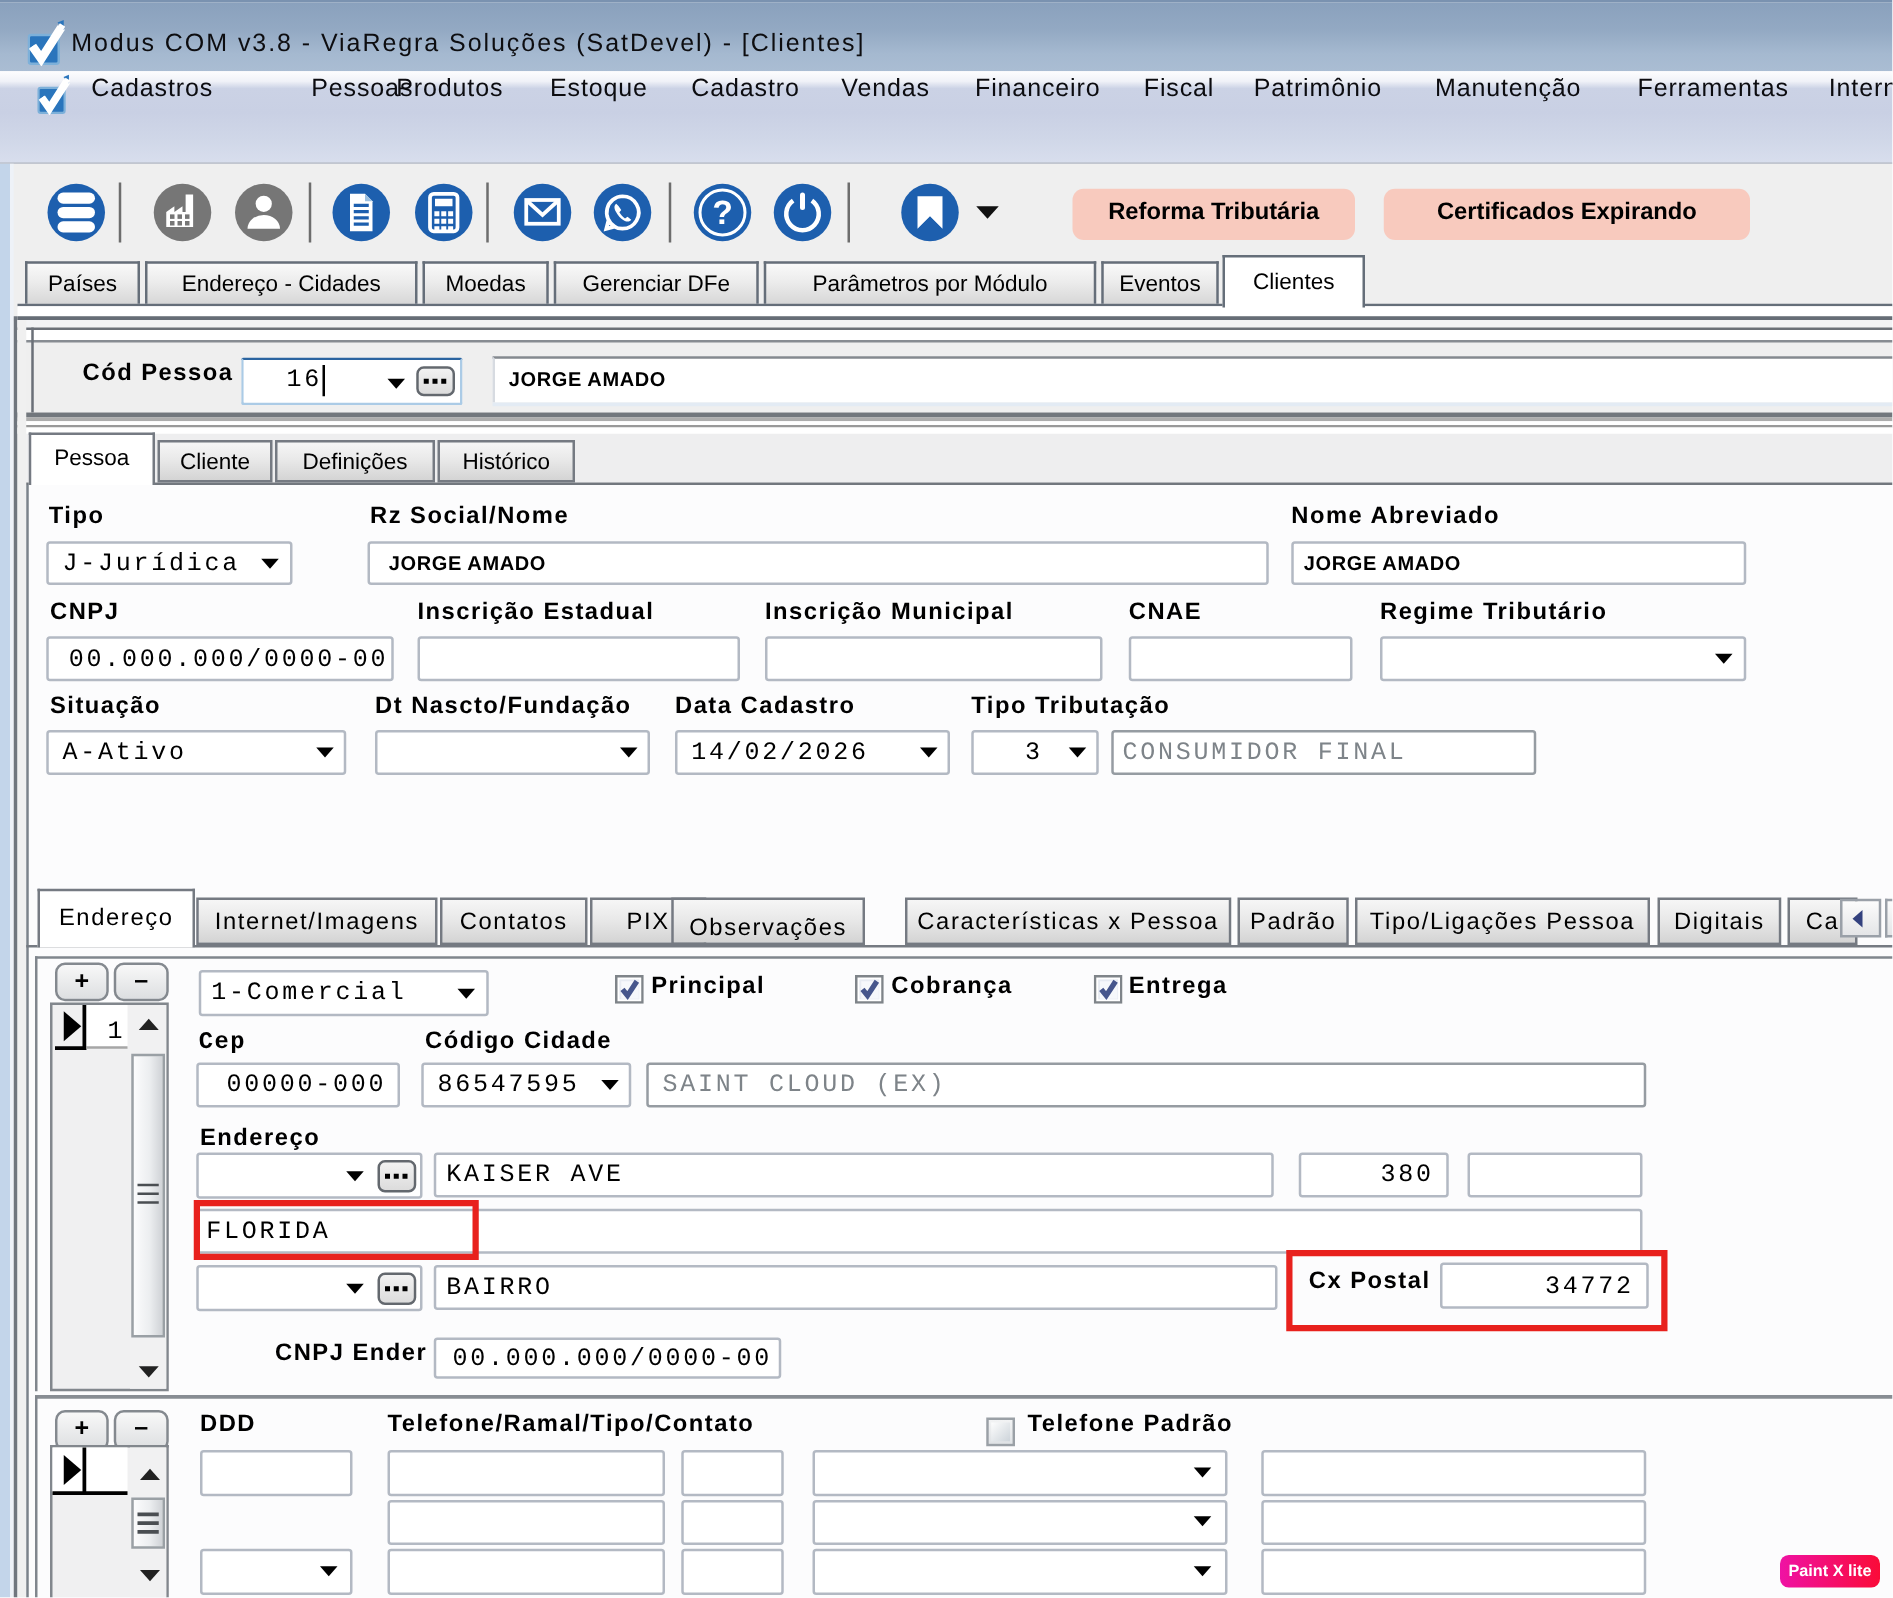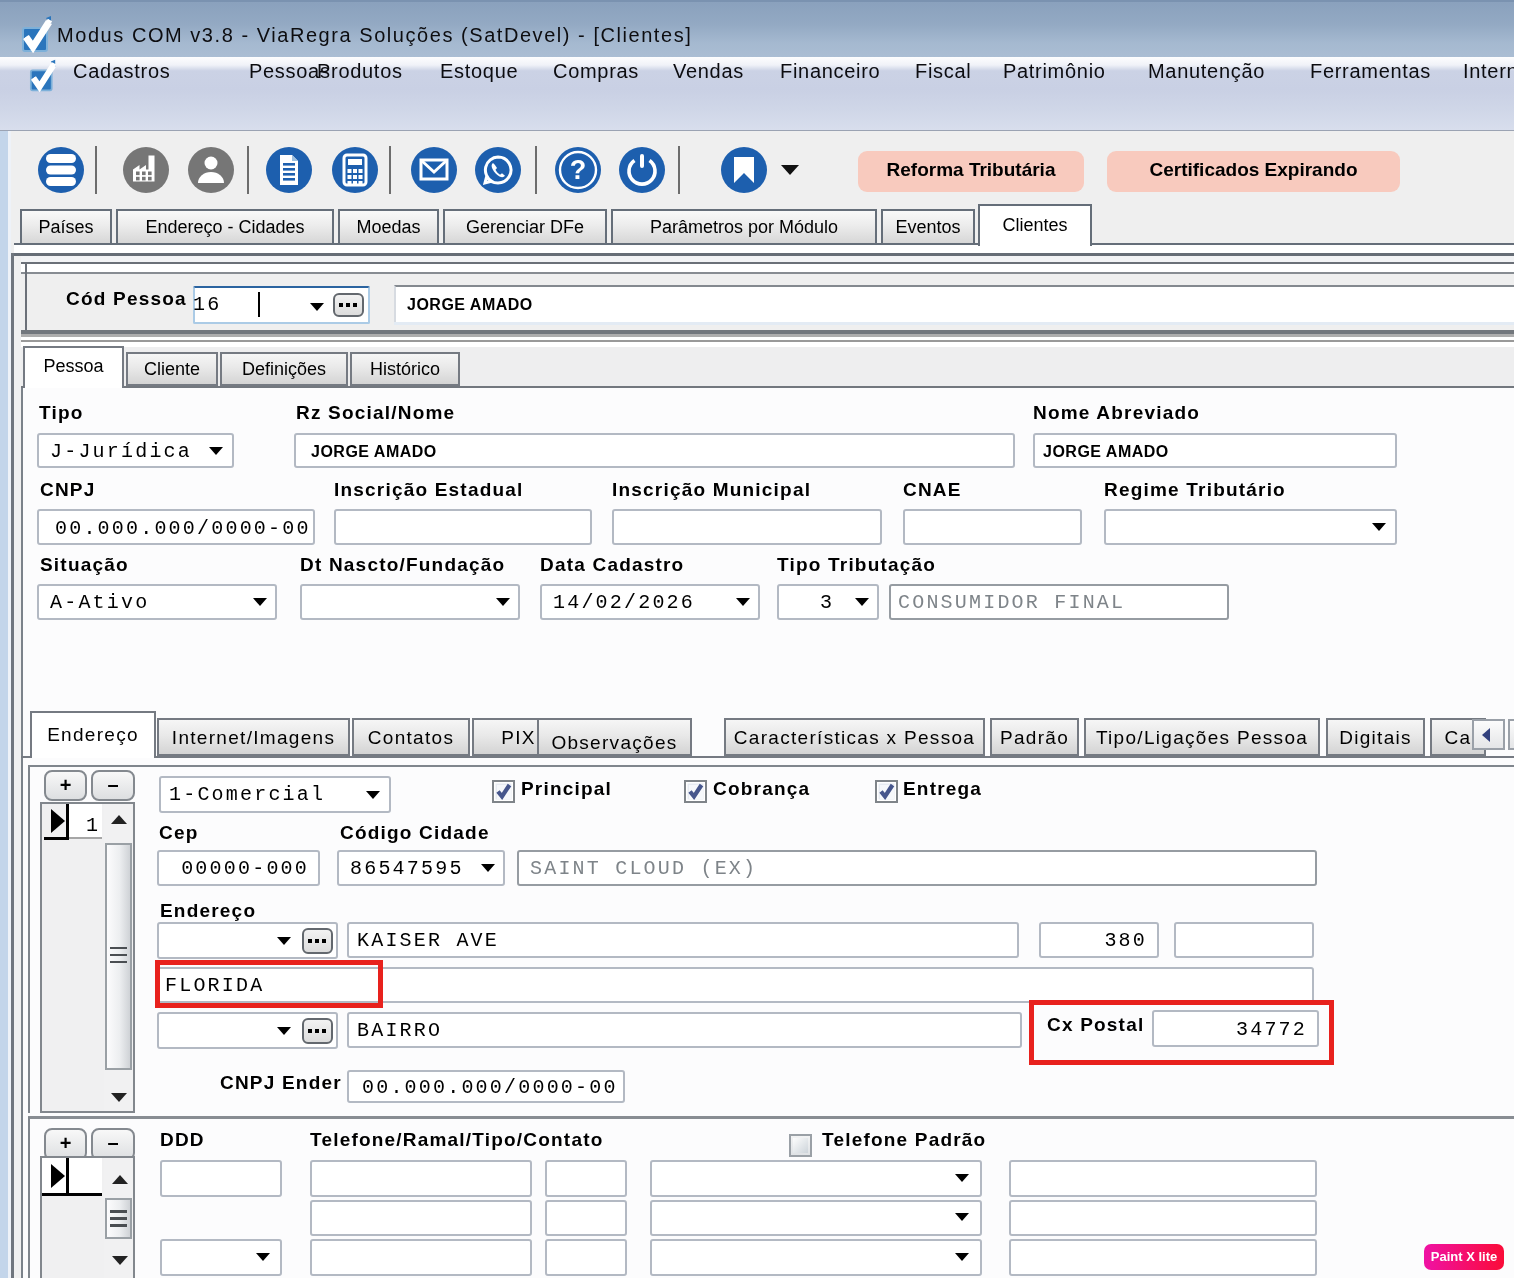--- a/index.html
+++ b/index.html
@@ -41,21 +41,21 @@
 <div class="abs" style="left:57px;top:24px;font-size:20px;letter-spacing:1.55px;color:#0d0d10;">Modus COM v3.8 - ViaRegra Soluções (SatDevel) - [Clientes]</div>
 
 <div class="abs" id="menuband" style="left:0;top:57px;width:1514px;height:74px;
  background:linear-gradient(#fdfdfe,#f0f2f8 11%,#cbd2e5 19%,#c9d0e4 45%,#d0d7e8 75%,#d8deed);
  border-bottom:1px solid #9ba3b3;box-sizing:border-box;"></div>
 <div id="menuitems" style="position:absolute;top:60px;left:0;width:1514px;height:24px;font-size:20px;letter-spacing:0.7px;color:#0c0c10;">
 <span class="abs" style="left:73px;">Cadastros</span>
 <span class="abs" style="left:205px;margin-left:44px;">Pessoas</span>
 <span class="abs" style="left:317px;">Produtos</span>
 <span class="abs" style="left:440px;">Estoque</span>
-<span class="abs" style="left:553px;">Compras</span>
+<span class="abs" style="left:553px;">Cadastro</span>
 <span class="abs" style="left:673px;">Vendas</span>
 <span class="abs" style="left:780px;">Financeiro</span>
 <span class="abs" style="left:915px;">Fiscal</span>
 <span class="abs" style="left:1003px;">Patrimônio</span>
 <span class="abs" style="left:1148px;">Manutenção</span>
 <span class="abs" style="left:1310px;">Ferramentas</span>
 <span class="abs" style="left:1463px;">Internet</span>
 </div>
 
 <div class="abs" id="toolbar" style="left:0;top:131px;width:1514px;height:126px;background:#efefef;"></div>
@@ -178,21 +178,21 @@
 <div class="tb1" style="left:978px;top:204px;height:42px;width:114px;background:#fff;border-bottom:none;padding-top:9px;">Clientes</div>
 
 <div id="codpanel">
 <div class="abs" style="left:14px;top:262px;width:1500px;height:68px;background:#efefef;"></div>
 <div class="abs" style="left:14px;top:262px;width:1500px;height:2px;background:#6b7078;"></div>
 <div class="abs" style="left:14px;top:264px;width:1500px;height:8px;background:#fff;"></div>
 <div class="abs" style="left:14px;top:272px;width:1500px;height:2px;background:#878c92;"></div>
 <div class="abs" style="left:25px;top:262px;width:2px;height:68px;background:#6b7078;"></div>
 <div class="lbl" style="left:66px;top:292px;">Cód Pessoa</div>
 <div class="abs" style="left:193px;top:286px;width:177px;height:38px;background:#fff;border:2px solid #abcbe6;border-top:2px solid #2b64a0;border-radius:2px;box-sizing:border-box;"></div>
-<div class="mono abs" style="left:193px;top:293px;width:101px;text-align:left;">16</div>
+<div class="mono abs" style="left:193px;top:293px;width:101px;text-align:center;">16</div>
 <div class="abs" style="left:258px;top:292px;width:2px;height:25px;background:#000;"></div>
 <span class="arr" style="left:310px;top:303px;"></span>
 <div class="dots" style="left:333px;top:293px;width:31px;height:24px;"><svg width="27" height="20">
         <rect x="4" y="8" width="4" height="4" fill="#000"></rect>
         <rect x="11" y="8" width="4" height="4" fill="#000"></rect>
         <rect x="18" y="8" width="4" height="4" fill="#000"></rect>
       </svg></div>
 <div class="abs" style="left:394px;top:285px;width:1120px;height:37px;background:#fff;border-top:2px solid #84898f;border-left:2px solid #d7dbe1;box-sizing:border-box;"></div>
 <div class="abs" style="left:394px;top:322px;width:1120px;height:3px;background:#e3ebf4;"></div>
 <div class="bsans abs" style="left:407px;top:296px;">JORGE AMADO</div>
@@ -316,21 +316,21 @@
 <svg class="abs" style="left:875px;top:780px;" width="23" height="23" viewBox="0 0 23 23">
         <rect x="1" y="1" width="21" height="21" fill="#fff" stroke="#7f8489" stroke-width="2"></rect>
         <rect x="3.5" y="3.5" width="16" height="16" fill="#e7ebf2"></rect>
         <rect x="5" y="5" width="14" height="14" fill="#f6f8fb"></rect>
         <path d="M6 11.5 L10 16.5 L17.5 5" fill="none" stroke="#46568c" stroke-width="4.2"></path>
       </svg>
 </div>
 <div class="lbl" style="left:521px;top:782px;">Principal</div>
 <div class="lbl" style="left:713px;top:782px;">Cobrança</div>
 <div class="lbl" style="left:903px;top:782px;">Entrega</div>
-<div class="lbl" style="left:159px;top:826px;">Cep</div>
+<div class="lbl" style="left:159px;top:826px;font-family:Liberation Mono, monospace;">Cep</div>
 <div class="lbl" style="left:340px;top:826px;">Código Cidade</div>
 <div class="fld" style="left:157px;top:850px;width:163px;height:36px;"></div>
 <div class="mono abs" style="left:157px;top:857px;width:152px;text-align:right;">00000-000</div>
 <div class="fld" style="left:337px;top:850px;width:168px;height:36px;"></div>
 <div class="mono abs" style="left:350px;top:857px;">86547595</div>
 <span class="arr" style="left:481px;top:864px;"></span>
 <div class="fld ro" style="left:517px;top:850px;width:800px;height:36px;"></div>
 <div class="mono abs rotx" style="left:530px;top:857px;">SAINT CLOUD (EX)</div>
 <div class="lbl" style="left:160px;top:904px;">Endereço</div>
 

